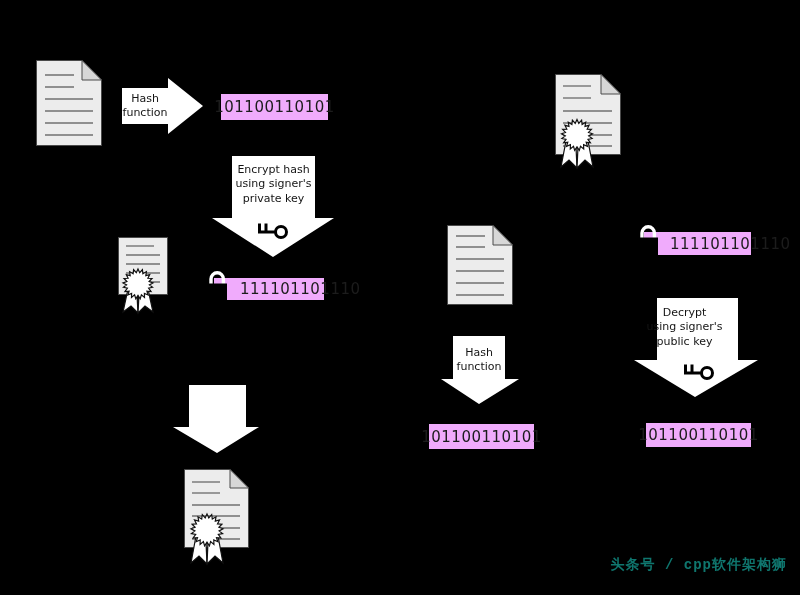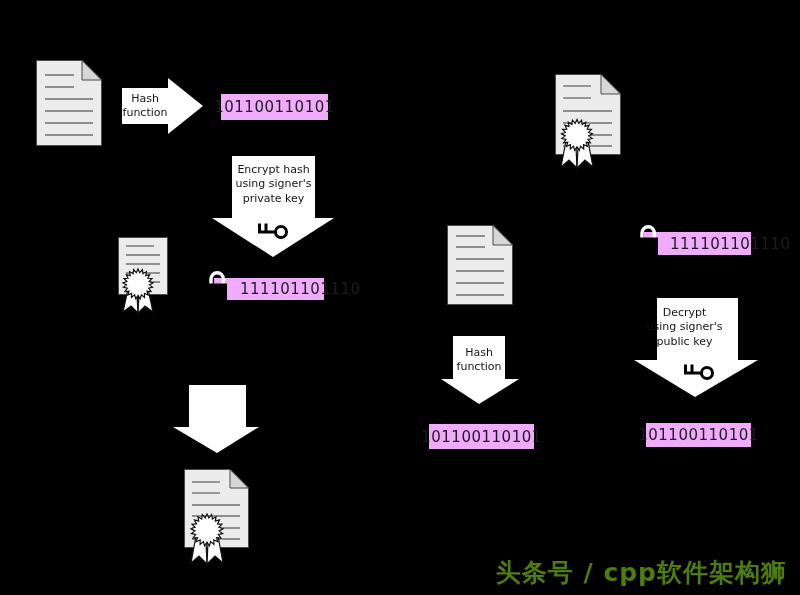--- a/index.html
+++ b/index.html
@@ -6,22 +6,22 @@
   #stage{position:relative;width:800px;height:595px;background:#000;overflow:hidden;
          font-family:"DejaVu Sans","Liberation Sans",sans-serif;}
   .abs{position:absolute;}
   .arrow-label{position:absolute;color:#141414;font-size:11px;line-height:1.3;
                text-align:center;white-space:pre-line;}
   .arrow-label.big{font-size:13px;line-height:1.35;}
   .bin-box{position:absolute;background:#f0abfc;border:1px solid #000;color:#1c1c1c;
            font-size:15px;display:flex;align-items:center;justify-content:center;
            letter-spacing:.5px;}
   .bin-box.locked{justify-content:flex-start;padding-left:26px;box-sizing:border-box;}
-  .watermark{position:absolute;color:#4d7c0f;font-size:25px;font-weight:bold;
-             letter-spacing:1px;white-space:nowrap;}
+  .watermark{position:absolute;color:#0f766e;font-size:14px;font-weight:bold;
+             letter-spacing:1px;white-space:nowrap;font-family:Liberation Mono, monospace;}
   svg{display:block;}
 </style>
 </head>
 <body>
 
 <div id="stage">
 
   <svg class="abs" style="left:36px;top:60px;" width="66" height="86">
     <polygon points="0.5,0.5 46,0.5 65.5,20 65.5,85.5 0.5,85.5" fill="#ececec" stroke="#4a4a4a"></polygon>
     <polygon points="46,0.5 46,20 65.5,20" fill="#d7d7d7" stroke="#4a4a4a"></polygon>

